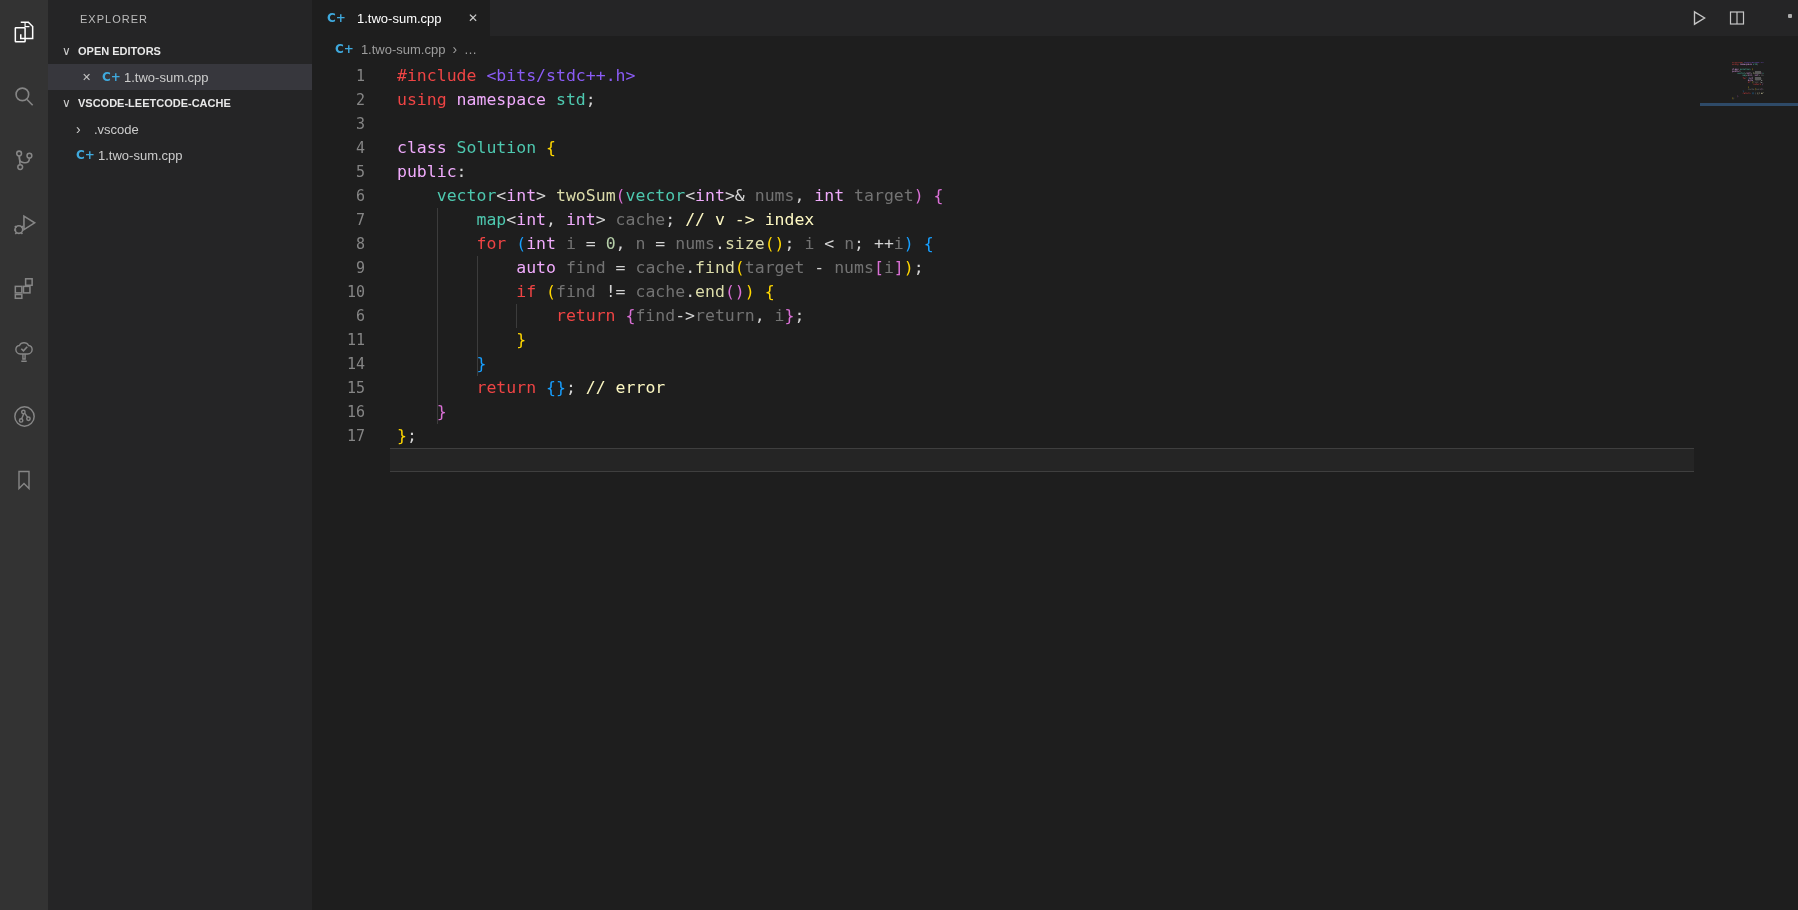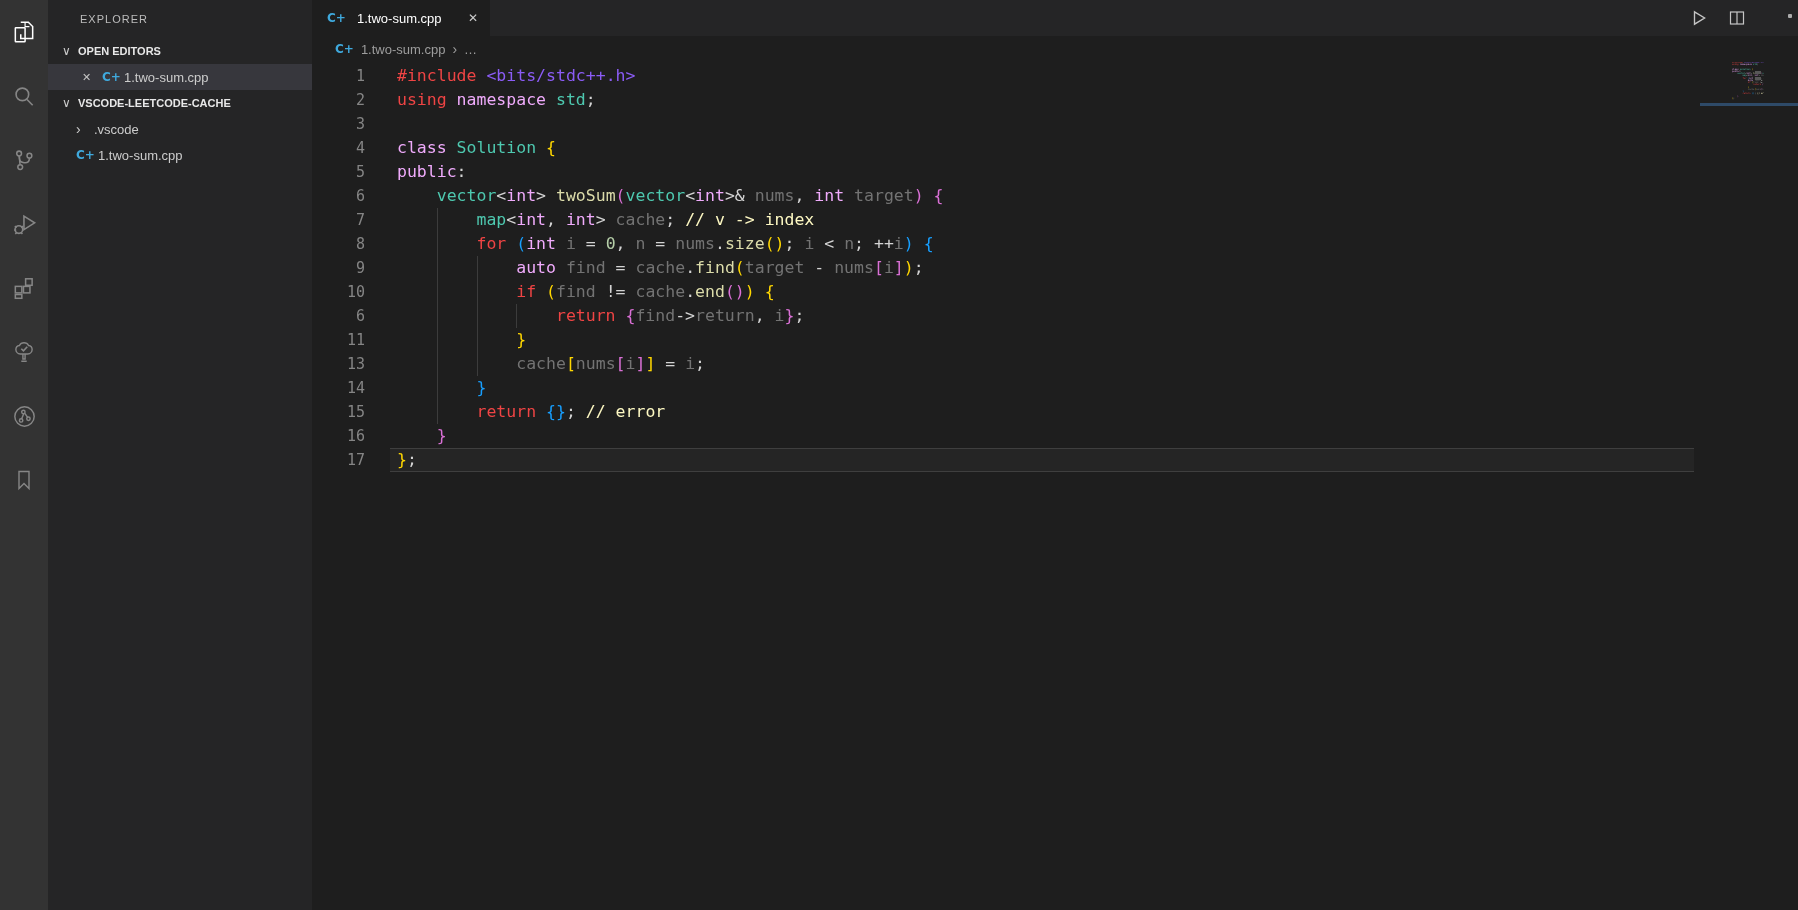--- a/index.html
+++ b/index.html
@@ -181,21 +181,20 @@
       <div class="cl"><span class="ln">3</span><span class="ct"></span></div>
       <div class="cl"><span class="ln">4</span><span class="ct"><span class="kw">class</span><span class="pu"> </span><span class="ty">Solution</span><span class="pu"> </span><span class="b1">{</span></span></div>
       <div class="cl"><span class="ln">5</span><span class="ct"><span class="kw">public</span><span class="pu">:</span></span></div>
       <div class="cl"><span class="ln">6</span><span class="ct"><span class="pu">    </span><span class="ty">vector</span><span class="pu">&lt;</span><span class="kw">int</span><span class="pu">&gt; </span><span class="fn">twoSum</span><span class="b2">(</span><span class="ty">vector</span><span class="pu">&lt;</span><span class="kw">int</span><span class="pu">&gt;&amp; </span><span class="va">nums</span><span class="pu">, </span><span class="kw">int</span><span class="pu"> </span><span class="va">target</span><span class="b2">)</span><span class="pu"> </span><span class="b2">{</span></span></div>
       <div class="cl"><span class="ln">7</span><span class="ct"><span class="pu">        </span><span class="ty">map</span><span class="pu">&lt;</span><span class="kw">int</span><span class="pu">, </span><span class="kw">int</span><span class="pu">&gt; </span><span class="va">cache</span><span class="pu">; </span><span class="cm">// v -&gt; index</span></span></div>
       <div class="cl"><span class="ln">8</span><span class="ct"><span class="pu">        </span><span class="kc">for</span><span class="pu"> </span><span class="b3">(</span><span class="kw">int</span><span class="pu"> </span><span class="va">i</span><span class="pu"> = </span><span class="nu">0</span><span class="pu">, </span><span class="va">n</span><span class="pu"> = </span><span class="va">nums</span><span class="pu">.</span><span class="fn">size</span><span class="b1">()</span><span class="pu">; </span><span class="va">i</span><span class="pu"> &lt; </span><span class="va">n</span><span class="pu">; ++</span><span class="va">i</span><span class="b3">)</span><span class="pu"> </span><span class="b3">{</span></span></div>
       <div class="cl"><span class="ln">9</span><span class="ct"><span class="pu">            </span><span class="kw">auto</span><span class="pu"> </span><span class="va">find</span><span class="pu"> = </span><span class="va">cache</span><span class="pu">.</span><span class="fn">find</span><span class="b1">(</span><span class="va">target</span><span class="pu"> - </span><span class="va">nums</span><span class="b2">[</span><span class="va">i</span><span class="b2">]</span><span class="b1">)</span><span class="pu">;</span></span></div>
       <div class="cl"><span class="ln">10</span><span class="ct"><span class="pu">            </span><span class="kc">if</span><span class="pu"> </span><span class="b1">(</span><span class="va">find</span><span class="pu"> != </span><span class="va">cache</span><span class="pu">.</span><span class="fn">end</span><span class="b2">()</span><span class="b1">)</span><span class="pu"> </span><span class="b1">{</span></span></div>
       <div class="cl"><span class="ln">6</span><span class="ct"><span class="pu">                </span><span class="kc">return</span><span class="pu"> </span><span class="b2">{</span><span class="va">find</span><span class="pu">-&gt;</span><span class="va">return</span><span class="pu">, </span><span class="va">i</span><span class="b2">}</span><span class="pu">;</span></span></div>
       <div class="cl"><span class="ln">11</span><span class="ct"><span class="pu">            </span><span class="b1">}</span></span></div>
-      <div class="cl"><span class="ln">13</span><span class="ct"><span class="pu">            </span><span class="va">cache</span><span class="b1">[</span><span class="va">nums</span><span class="b2">[</span><span class="va">i</span><span class="b2">]</span><span class="b1">]</span><span class="pu"> = </span><span class="va">i</span><span class="pu">;</span></span></div>
       <div class="cl"><span class="ln">14</span><span class="ct"><span class="pu">        </span><span class="b3">}</span></span></div>
       <div class="cl"><span class="ln">15</span><span class="ct"><span class="pu">        </span><span class="kc">return</span><span class="pu"> </span><span class="b3">{}</span><span class="pu">; </span><span class="cm">// error</span></span></div>
       <div class="cl"><span class="ln">16</span><span class="ct"><span class="pu">    </span><span class="b2">}</span></span></div>
       <div class="cl"><span class="ln">17</span><span class="ct"><span class="b1">}</span><span class="pu">;</span></span></div>
     </div>
 </div>
 
 <div class="curline"></div>
 <div class="ig" id="ig1"></div>
 <div class="ig" id="ig2"></div>

